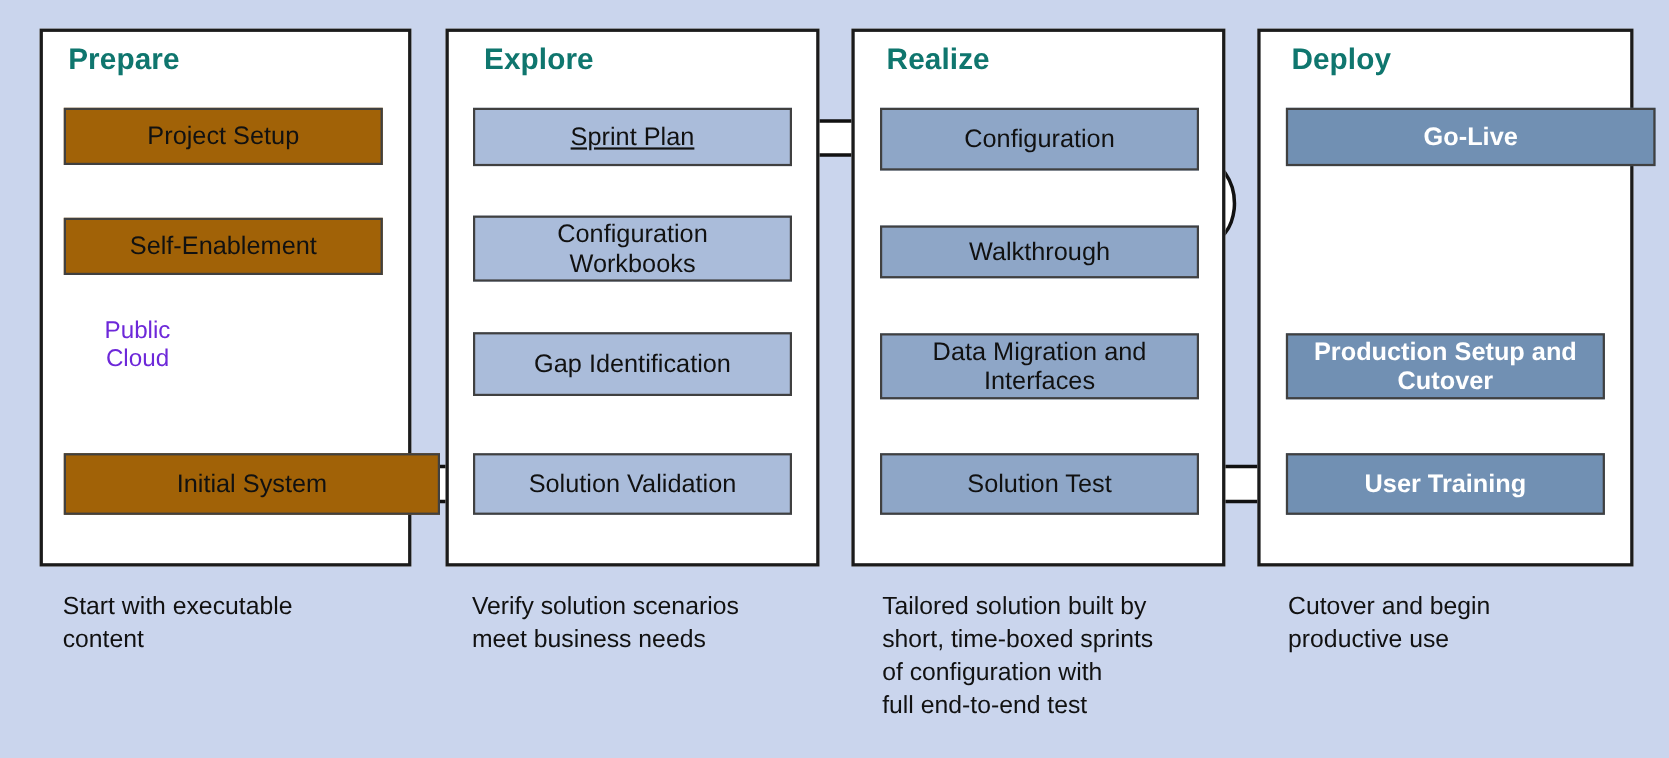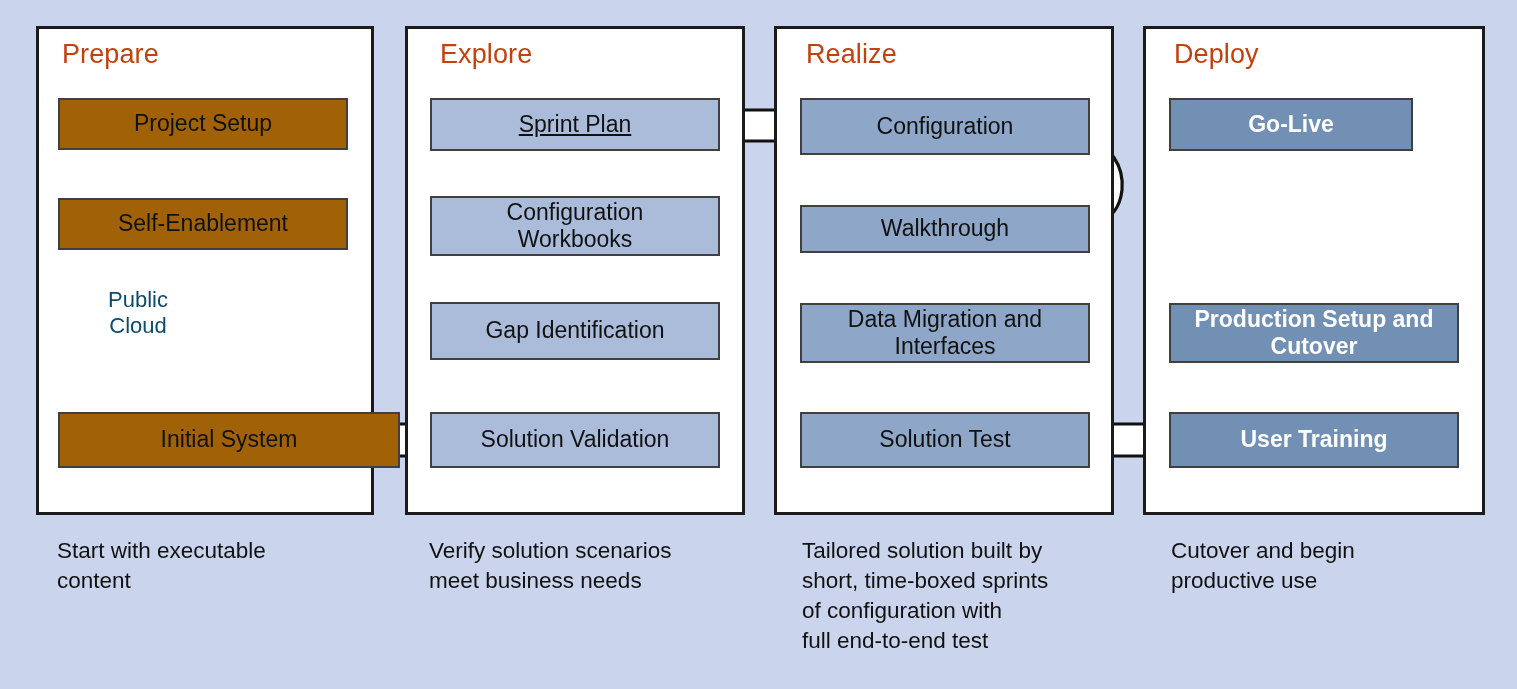--- a/index.html
+++ b/index.html
@@ -12,23 +12,23 @@
   }
   #stage{position:absolute;left:0;top:0;width:1517px;height:689px;}
   .panel{
     position:absolute;
     background:#ffffff;
     border:3px solid #1b1b1b;
     box-sizing:border-box;
   }
   .panel-title{
     position:absolute;
-    font-weight:normal;
+    font-weight:bold;
     font-size:27px;
-    color:#c2410c;
+    color:#0f766e;
     letter-spacing:.1px;
     white-space:nowrap;
   }
   .node{
     position:absolute;
     border:2px solid #404040;
     box-sizing:border-box;
     display:flex;
     align-items:center;
     justify-content:center;
@@ -46,23 +46,23 @@
   .caption{
     position:absolute;
     font-size:22.5px;
     color:#111111;
     line-height:1.33;
     white-space:pre-line;
   }
   .cloud{position:absolute;}
   .cloud .cloud-label{
     position:absolute;
-    left:13px;top:0;width:100%;height:100%;
+    left:0;top:0;width:100%;height:100%;
     display:flex;align-items:center;justify-content:center;
-    text-align:center;font-size:22px;color:#0c4a6e;line-height:1.18;
+    text-align:center;font-size:22px;color:#6d28d9;line-height:1.18;
     white-space:pre-line;
     padding-top:2px;box-sizing:border-box;
   }
   svg.arrows{position:absolute;left:0;top:0;width:1517px;height:689px;pointer-events:none;}
   .blockarrow{fill:#ffffff;stroke:#111111;stroke-width:3.2;stroke-linejoin:miter;}
   .loopshape{fill:#ffffff;stroke:#111111;stroke-width:3.2;stroke-linejoin:round;}
   .cloudpath{fill:#ffffff;stroke:#111111;stroke-width:3.2;}
 </style>
 </head>
 <body>
@@ -152,21 +152,21 @@
 
   <div class="node lvl3" style="left:800px;top:98px;width:290px;height:57px;">Configuration</div>
   <div class="node lvl3" style="left:800px;top:205px;width:290px;height:48px;">Walkthrough</div>
   <div class="node lvl3 two-line" style="left:800px;top:303px;width:290px;height:60px;white-space:pre-line;">Data Migration and
 Interfaces</div>
   <div class="node lvl3" style="left:800px;top:412px;width:290px;height:56px;">Solution Test</div>
 
   <div class="panel" style="left:1143px;top:26px;width:342px;height:489px;"></div>
   <div class="panel-title" style="left:1174px;top:39px;">Deploy</div>
 
-  <div class="node lvl4" style="left:1169px;top:98px;width:244px;height:53px;">Go-Live</div>
+  <div class="node lvl4" style="left:1169px;top:98px;width:336px;height:53px;">Go-Live</div>
   <div class="node lvl4 two-line" style="left:1169px;top:303px;width:290px;height:60px;white-space:pre-line;">Production Setup and
 Cutover</div>
   <div class="node lvl4" style="left:1169px;top:412px;width:290px;height:56px;">User Training</div>
 
   <div class="caption" style="left:57px;top:536px;width:330px;">Start with executable
 content</div>
   <div class="caption" style="left:429px;top:536px;width:340px;">Verify solution scenarios
 meet business needs</div>
   <div class="caption" style="left:802px;top:536px;width:330px;">Tailored solution built by
 short, time-boxed sprints

